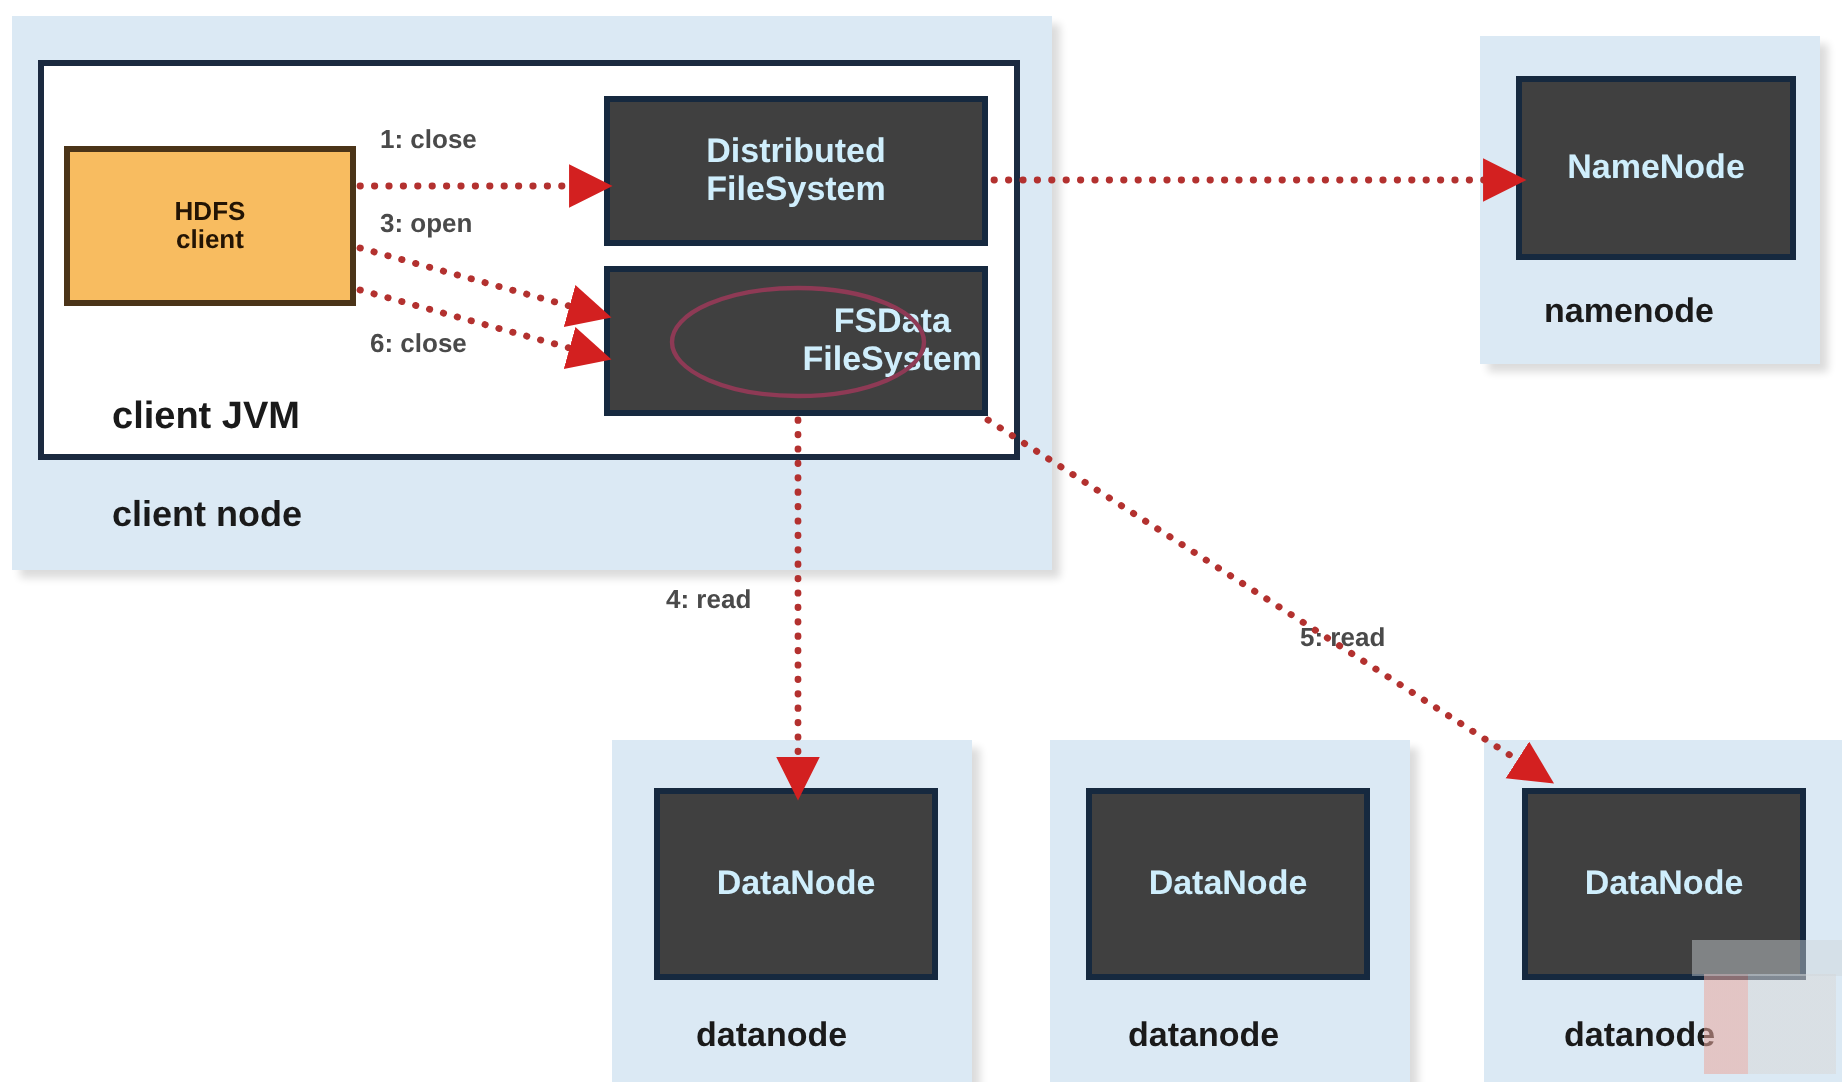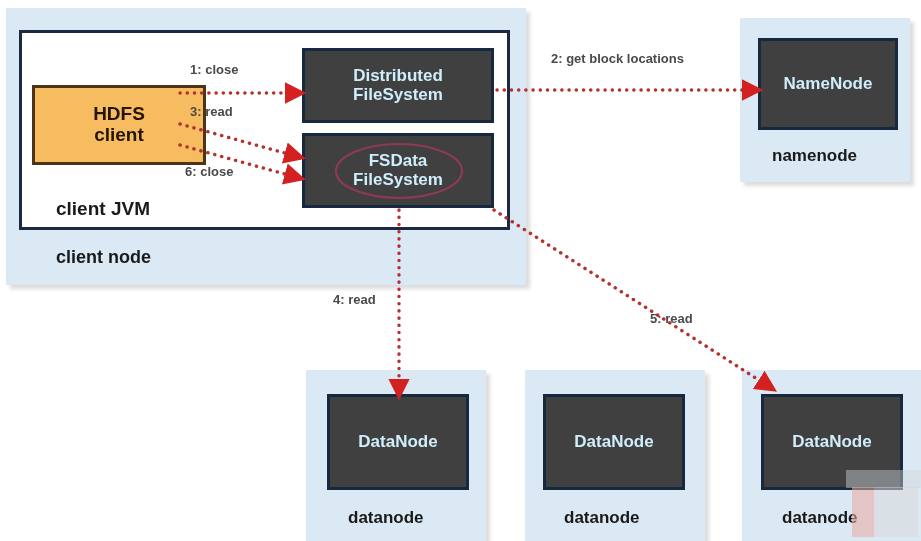--- a/index.html
+++ b/index.html
@@ -93,35 +93,35 @@
 </style>
 </head>
 <body>
 
 <div id="canvas">
 
   <div class="panel" style="left:6px; top:8px; width:520px; height:277px;"></div>
 
   <div class="jvm-box" style="left:19px; top:30px; width:491px; height:200px;"></div>
 
-  <div class="box box-orange" style="left:32px; top:85px; width:174px; height:80px; font-size:19px;">
+  <div class="box box-orange" style="left:32px; top:73px; width:146px; height:80px; font-size:13px;">
     <div>
       <div>HDFS</div>
       <div>client</div>
     </div>
   </div>
 
   <div class="box box-blue" style="left:302px; top:48px; width:192px; height:75px; font-size:17px;">
     <div>
       <div>Distributed</div>
       <div>FileSystem</div>
     </div>
   </div>
 
-  <div class="box box-blue" style="left:302px; top:133px; width:192px; height:75px; font-size:17px;">
+  <div class="box box-blue" style="left:302px; top:133px; width:192px; height:75px; font-size:17px;justify-content:flex-end;">
     <div>
       <div>FSData</div>
       <div>FileSystem</div>
     </div>
   </div>
 
   <div class="caption" style="left:56px; top:198px; font-size:19px;">client JVM</div>
   <div class="caption" style="left:56px; top:247px; font-size:18px;">client node</div>
 
   <div class="panel" style="left:740px; top:18px; width:170px; height:164px;"></div>
@@ -142,22 +142,21 @@
   </div>
   <div class="caption" style="left:564px; top:508px; font-size:17px;">datanode</div>
 
   <div class="panel" style="left:742px; top:370px; width:180px; height:175px;"></div>
   <div class="box box-blue" style="left:761px; top:394px; width:142px; height:96px; font-size:17px;">
     <span>DataNode</span>
   </div>
   <div class="caption" style="left:782px; top:508px; font-size:17px;">datanode</div>
 
   <div class="step-label" style="left:190px; top:62px;">1: close</div>
-  <div class="step-label" style="left:551px; top:51px;">2: get block locations</div>
-  <div class="step-label" style="left:190px; top:104px;">3: read</div>
+  <div class="step-label" style="left:190px; top:104px;">3: open</div>
   <div class="step-label" style="left:333px; top:292px;">4: read</div>
   <div class="step-label" style="left:650px; top:311px;">5: read</div>
   <div class="step-label" style="left:185px; top:164px;">6: close</div>
 
   <svg id="overlay" viewBox="0 0 921 541">
     <defs>
       <marker id="redhead" markerWidth="9" markerHeight="9" refX="2.2" refY="3.2" orient="auto" markerUnits="strokeWidth">
         <path d="M0,0 L0,6.4 L6.4,3.2 z" fill="#d32020"></path>
       </marker>
     </defs>

